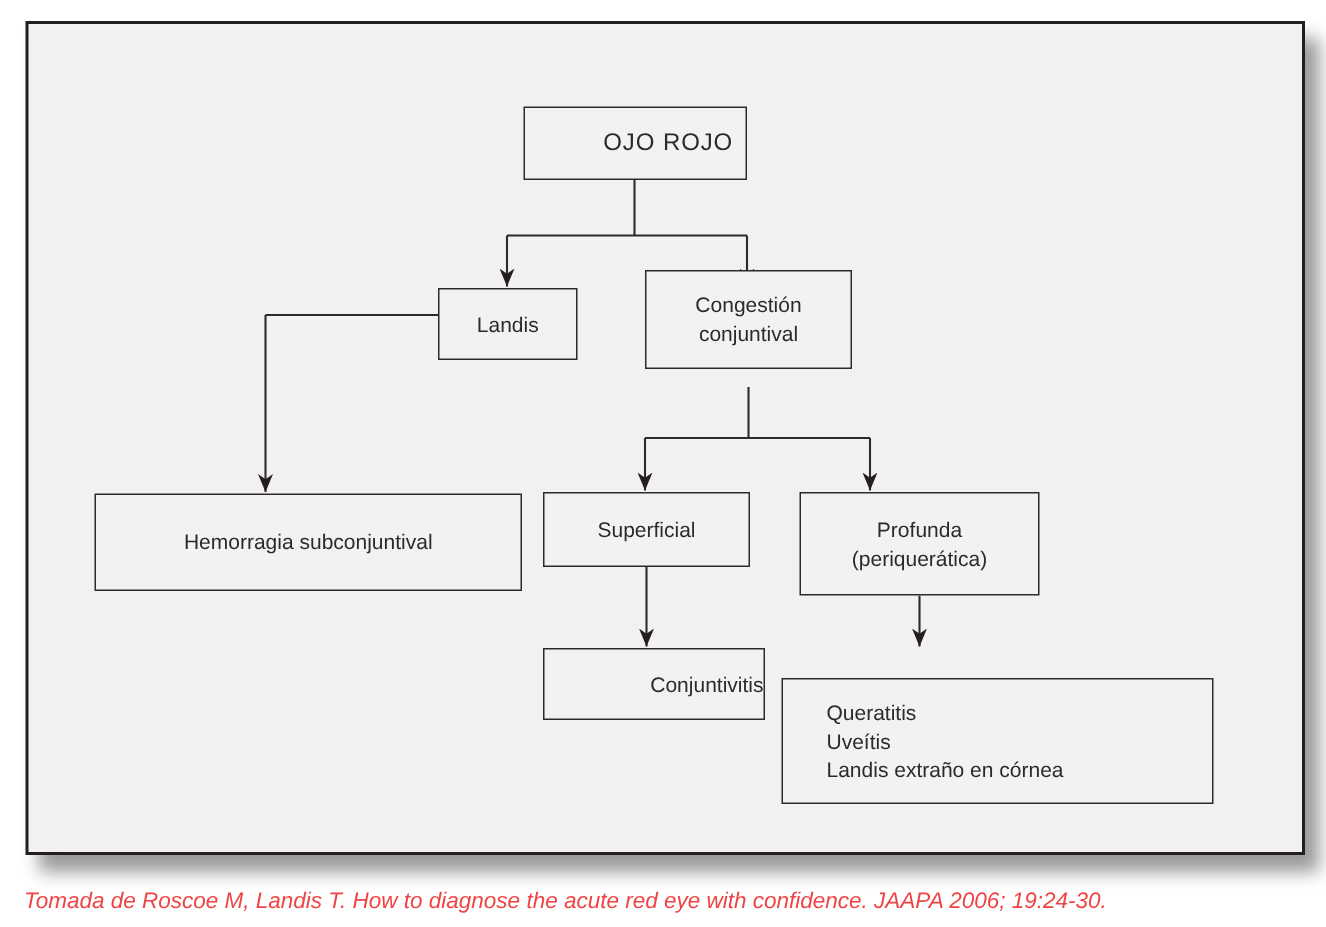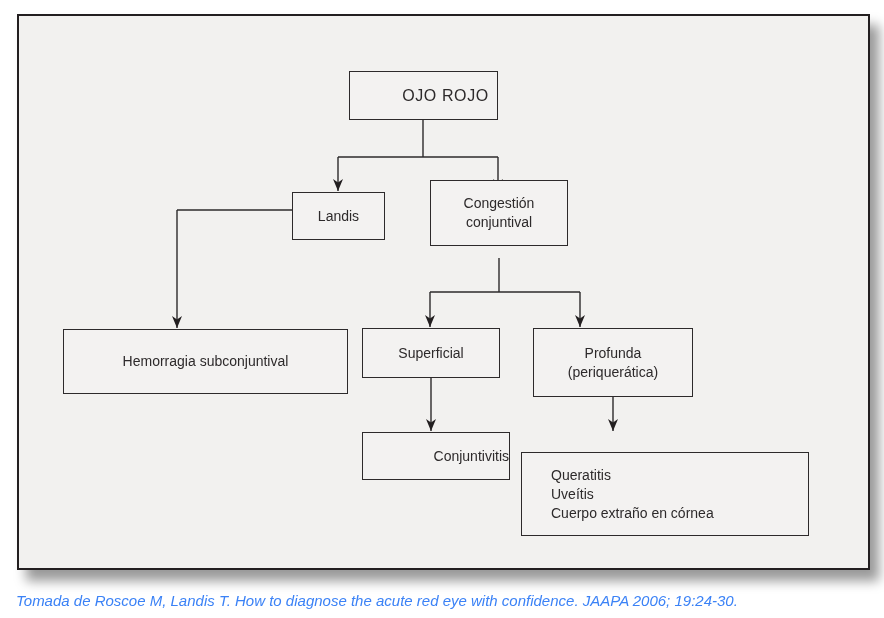--- a/index.html
+++ b/index.html
@@ -64,21 +64,21 @@
     padding-left: 29px;
     margin-top: 20px;
   }
   #caption {
     position: absolute;
     left: 16px;
     top: 592px;
     width: 860px;
     font-size: 15px;
     font-style: italic;
-    color: #3b82f6;
+    color: #ef4444;
   }
 </style>
 </head>
 <body>
 
 <div id="stage">
 
   <div id="panel"></div>
 
   <svg id="connectors" viewBox="0 0 884 618" xmlns="http://www.w3.org/2000/svg">
@@ -129,18 +129,18 @@
     <span>Superficial</span>
   </div>
 
   <div class="node" id="node-conjuntivitis">
     <span>Conjuntivitis</span>
   </div>
 
   <div class="node" id="node-outcomes">
     <span>Queratitis</span>
     <span>Uveítis</span>
-    <span>Cuerpo extraño en córnea</span>
+    <span>Landis extraño en córnea</span>
   </div>
 
   <div id="caption">Tomada de Roscoe M, Landis T. How to diagnose the acute red eye with confidence. JAAPA 2006; 19:24-30.</div>
 
 </div>
 
 </body></html>

